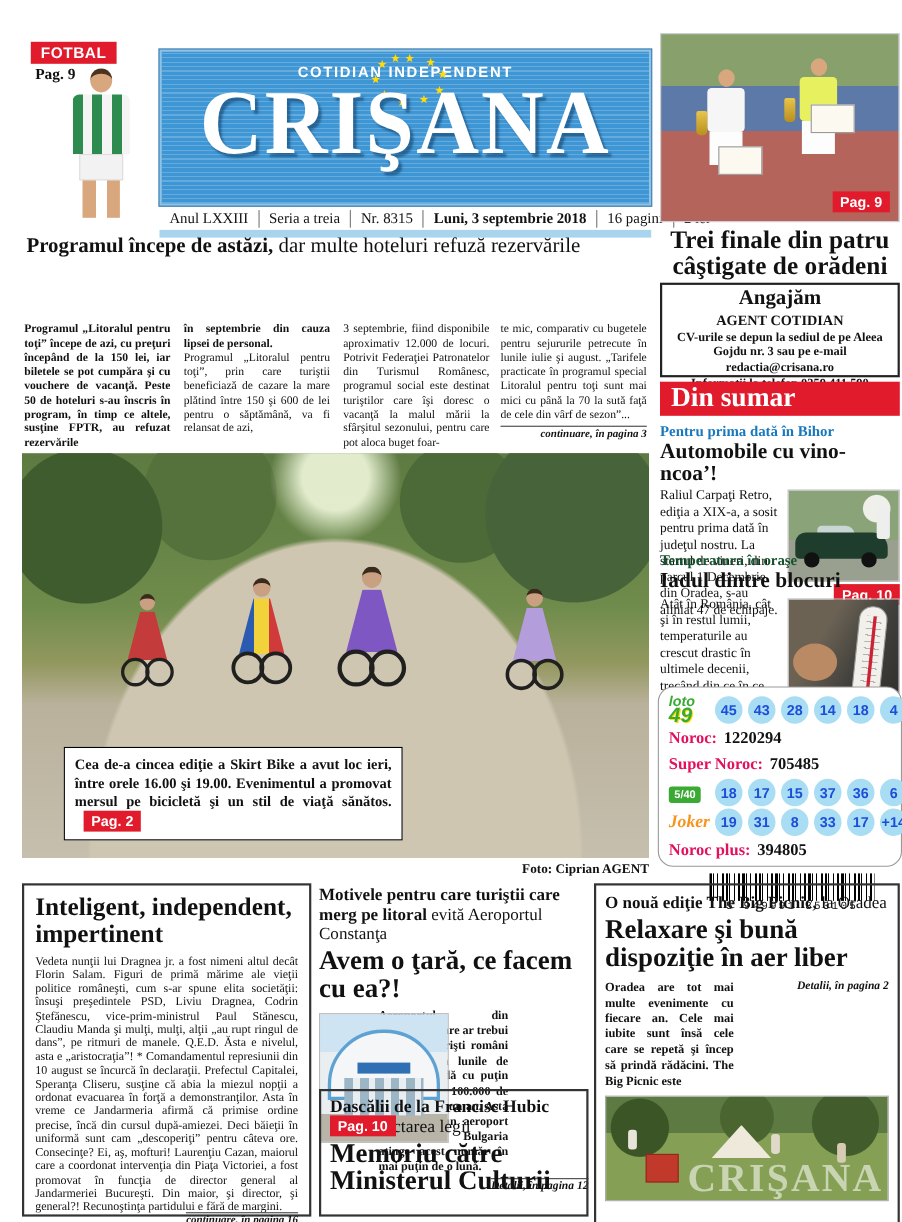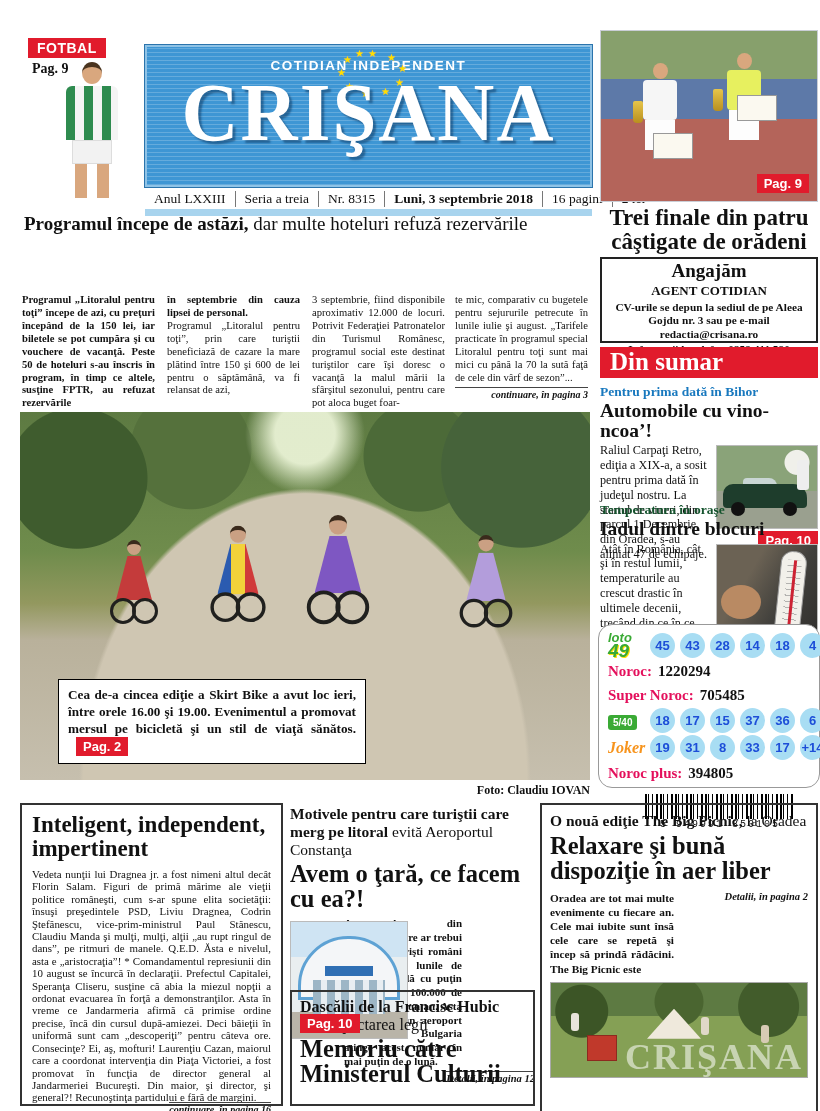--- a/index.html
+++ b/index.html
@@ -154,21 +154,21 @@
   .mem-k1 { font-weight:bold; font-size:16px; }
   .mem-k2 { font-size:16px; }
   .mem-badge { float:right; margin-top:-2px; }
   .mem-headline { font-weight:bold; font-size:24.5px; line-height:1.0; margin-top:3px; }
 
   
   .bottom-right { position:absolute; left:540px; top:803px; width:278px; height:366px; border:2px solid #333; padding:7px 8px; }
   .br-kicker { font-size:15.5px; }
   .br-kicker b { font-weight:bold; }
   .br-headline { font-weight:bold; font-size:24.5px; line-height:1.02; margin-top:3px; }
-  .br-cols { display:flex; gap:10px; margin-top:8px; }
+  .br-cols { display:flex; gap:24px; margin-top:8px; }
   .br-col { width:125px; font-weight:bold; font-size:11.3px; line-height:1.25; text-align:justify; }
   .br-details { font:bold italic 10.5px "Liberation Serif",serif; text-align:right; }
   .picnic-photo { position:relative; margin-top:6px; width:100%; height:96px; overflow:hidden; border:1px solid #aaa;
     background:
       radial-gradient(circle at 12% 30%, #3c5526 0 26px, rgba(0,0,0,0) 27px),
       radial-gradient(circle at 85% 25%, #425c2b 0 30px, rgba(0,0,0,0) 31px),
       radial-gradient(circle at 50% 20%, #4a6530 0 24px, rgba(0,0,0,0) 25px),
       linear-gradient(#5d7a42 0 35%, #85a055 35% 100%); }
   .tent { position:absolute; left:96px; top:26px; width:54px; height:30px; background:#efe9dc;
     clip-path:polygon(50% 0,100% 100%,0 100%); }
@@ -274,21 +274,21 @@
       <div class="c-head"></div>
       <div class="c-dress" style="background:#b39ddb"></div>
       <div class="c-wheel" style="left:-6px"></div>
       <div class="c-wheel" style="right:-6px"></div>
     </div>
     <div class="photo-caption">
       <span>Cea de-a cincea ediţie a Skirt Bike a avut loc ieri, între orele 16.00 şi 19.00. Evenimentul a promovat mersul pe bicicletă şi un stil de viaţă sănătos.</span>
       <span class="page-badge">Pag. 2</span>
     </div>
   </div>
-  <div class="photo-credit">Foto: Claudiu IOVAN</div>
+  <div class="photo-credit">Foto: Ciprian AGENT</div>
 
   <div class="tennis-headline">Trei finale din patru câştigate de orădeni</div>
 
   <div class="angajam">
     <div class="a-title">Angajăm</div>
     <div class="a-sub">AGENT COTIDIAN</div>
     <div class="a-line">CV-urile se depun la sediul de pe Aleea Gojdu nr. 3 sau pe e-mail redactia@crisana.ro</div>
     <div class="a-line">Informaţii la telefon 0259.411.590</div>
   </div>
 

